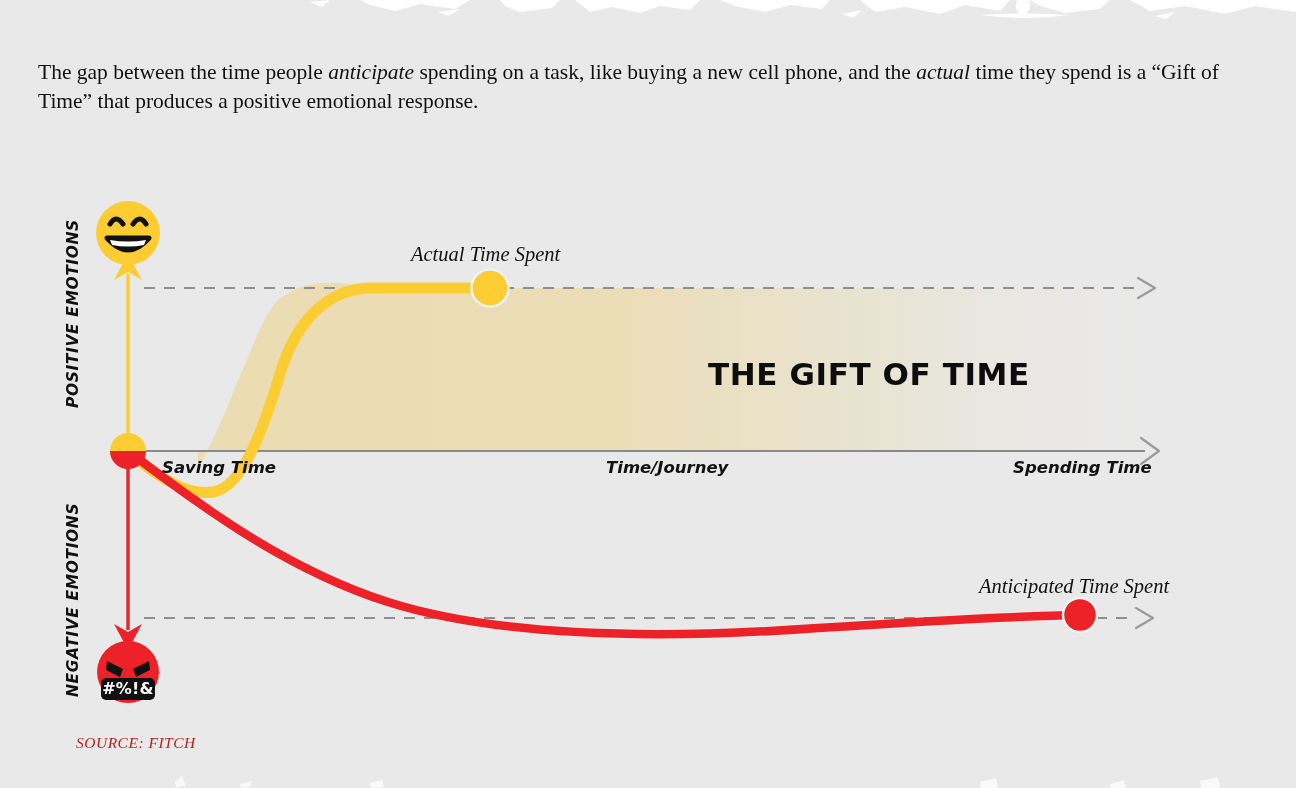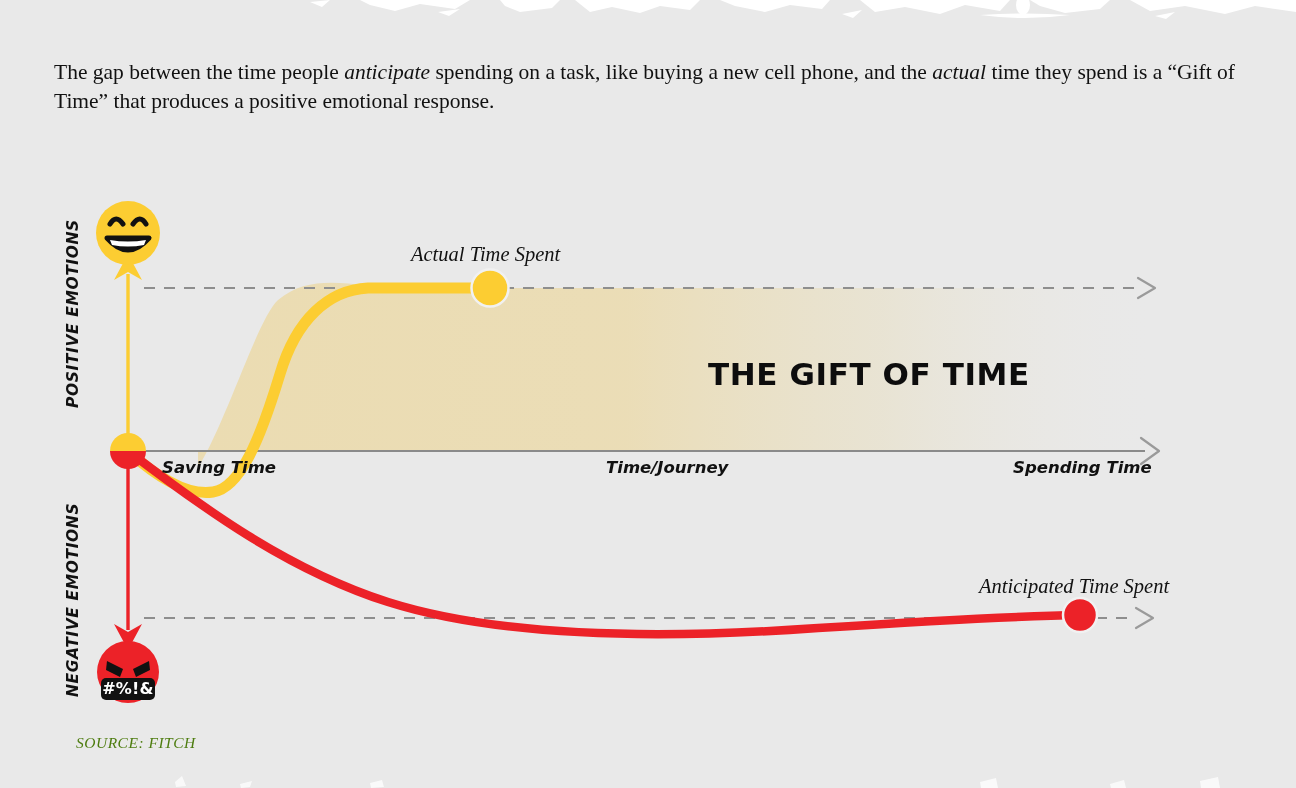--- a/index.html
+++ b/index.html
@@ -39,21 +39,21 @@
     font-weight: bold;
     letter-spacing: -0.4px;
     line-height: 1.05;
     margin: 0;
   }
   #page-subtitle {
     font-family: "Liberation Serif", serif;
     font-size: 21.5px;
     line-height: 1.37;
     color: #111;
-    margin: 18px 0 0 16px;
+    margin: 18px 0 0 0;
     max-width: 1205px;
   }
   #page-subtitle i { font-style: italic; }
 
   
   #chart-area {
     position: absolute;
     left: 0;
     top: 178px;
     width: 1296px;
@@ -98,21 +98,21 @@
     letter-spacing: 0.2px;
   }
   #source-note {
     position: absolute;
     left: 76px;
     top: 734px;
     font-family: "Liberation Serif", serif;
     font-style: italic;
     font-size: 15.5px;
     letter-spacing: 0.5px;
-    color: #4d7c0f;
+    color: #b91c1c;
   }
 </style>
 </head>
 <body>
 
 <div id="page">
 
   <svg class="deco-band" id="deco-top" viewBox="0 0 1296 20" preserveAspectRatio="none">
     <g fill="#ffffff">
       <path d="M360,0 L470,0 L455,9 L420,4 L395,11 L370,5 Z"></path>

